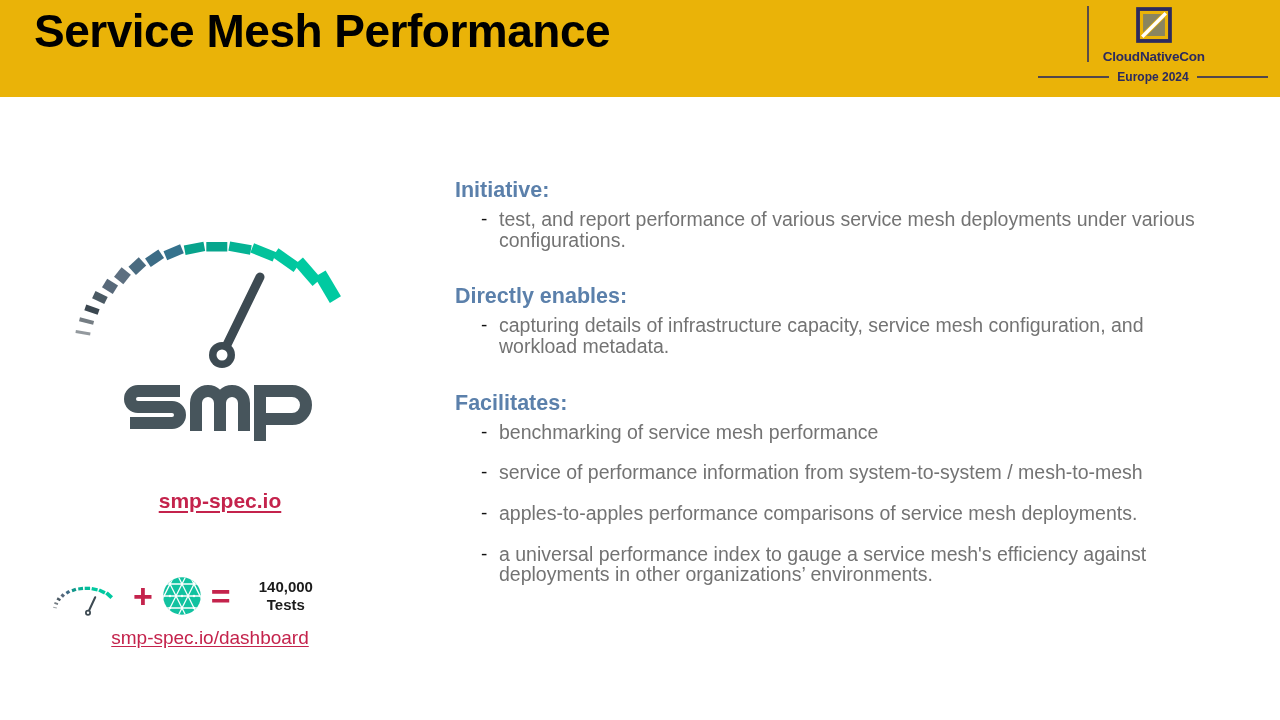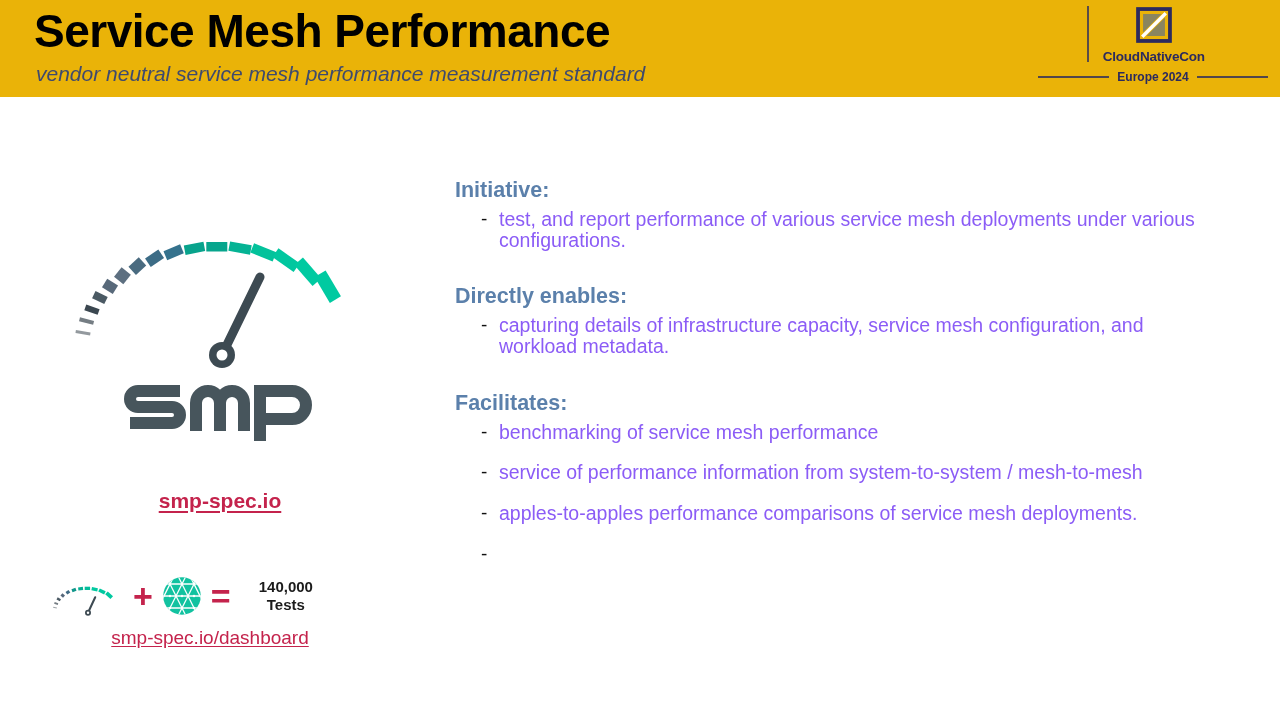--- a/index.html
+++ b/index.html
@@ -208,32 +208,31 @@
     width: 44px;
     flex: none;
     font-size: 19px;
     color: #111;
     line-height: 1.08;
     padding-left: 26px;
     box-sizing: border-box;
   }
   .bullet-text {
     font-size: 19.5px;
-    color: #8b5cf6;
+    color: #737373;
     line-height: 1.06;
     max-width: 700px;
   }
   .sect-facilitates .bullet { margin-bottom: 20px; }
 </style>
 </head>
 <body>
 
 <div class="header">
   <div class="header-title">Service Mesh Performance</div>
-  <div class="header-subtitle">vendor neutral service mesh performance measurement standard</div>
 
   <div class="kubecon-logo">
     <div class="kc-row">
       <div class="kc-divider"></div>
       <div class="kc-right">
         <svg class="kc-mark" viewBox="0 0 100 100">
           <rect x="12" y="12" width="76" height="76" fill="none" stroke="#2b2a5e" stroke-width="9"></rect>
           <polygon points="24,68 24,24 68,24" fill="#3a5fa8" opacity="0.55"></polygon>
           <polygon points="76,32 76,76 32,76" fill="#3a5fa8" opacity="0.55"></polygon>
           <line x1="22" y1="78" x2="78" y2="22" stroke="#ffffff" stroke-width="8"></line>
@@ -395,16 +394,17 @@
       <li class="bullet">
         <span class="bullet-dash">-</span>
         <span class="bullet-text">service of performance information from system-to-system / mesh-to-mesh</span>
       </li>
       <li class="bullet">
         <span class="bullet-dash">-</span>
         <span class="bullet-text">apples-to-apples performance comparisons of service mesh deployments.</span>
       </li>
       <li class="bullet">
         <span class="bullet-dash">-</span>
+        <span class="bullet-text">a universal performance index to gauge a service mesh's efficiency against deployments in other organizations’ environments.</span>
       </li>
     </ul>
   </div>
 </div>
 
 </body></html>

